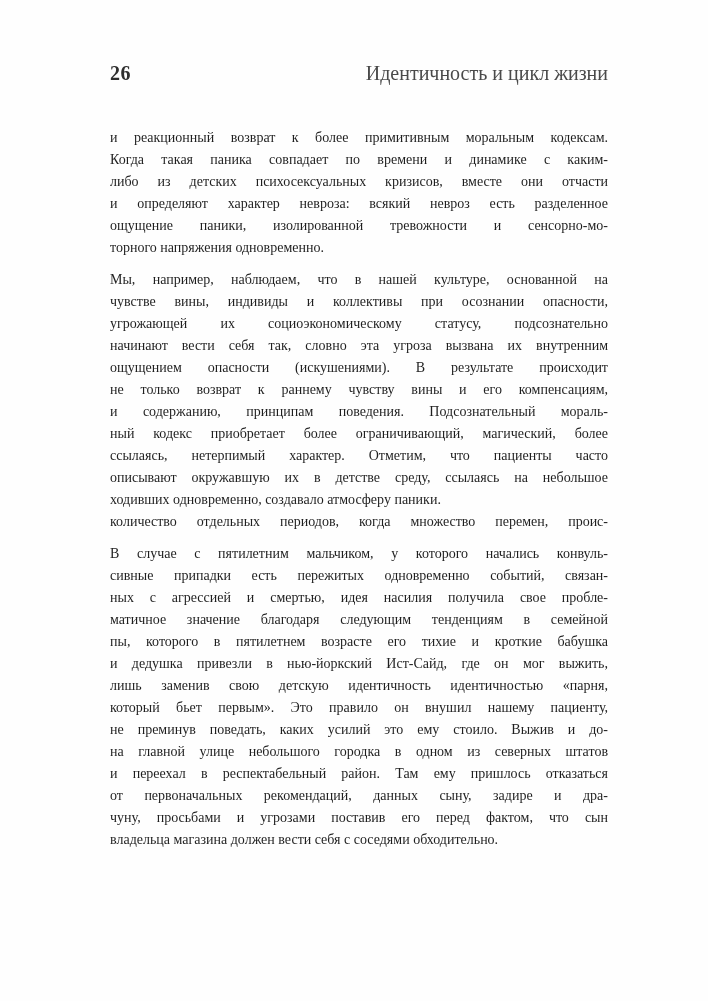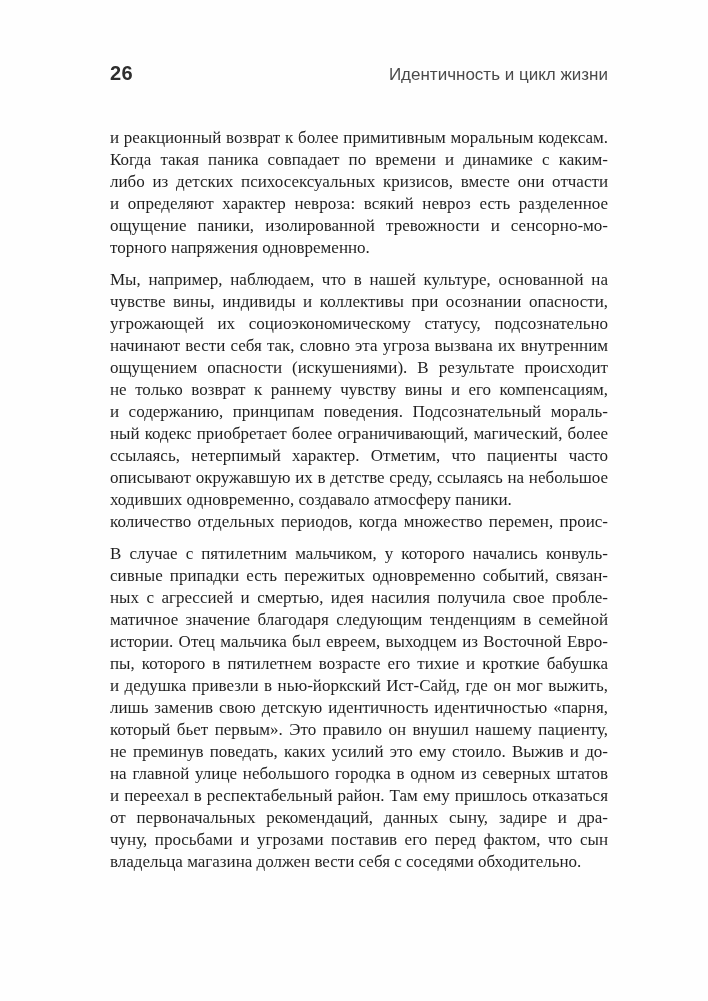--- a/index.html
+++ b/index.html
@@ -13,36 +13,36 @@
     width: 708px;
     height: 1001px;
     background: #fefefe;
     padding: 62px 100px 0 110px;
     overflow: hidden;
   }
   .page-header {
     display: flex;
     justify-content: space-between;
     align-items: baseline;
-    font-family: Liberation Sans, sans-serif;
+    font-family: Liberation Serif, serif;
   }
   .page-number {
     font-size: 20px;
     font-weight: bold;
     letter-spacing: 0.5px;
     color: #2e2e2e;
   }
   .running-head {
-    font-size: 17px;
+    font-size: 20px;
     color: #4a4a4a;
   }
   .page-body {
     margin-top: 42px;
     font-family: "Liberation Serif", serif;
-    font-size: 17px;
+    font-size: 14px;
     line-height: 22px;
     color: #1f1f1f;
   }
   .para {
     margin: 0 0 10px 0;
   }
   .line {
     text-align: justify;
     text-align-last: justify;
     overflow: hidden;
@@ -81,21 +81,20 @@
         <div class="line">ссылаясь, нетерпимый характер. Отметим, что пациенты часто</div>
         <div class="line">описывают окружавшую их в детстве среду, ссылаясь на небольшое</div>
         <div class="line last">ходивших одновременно, создавало атмосферу паники.</div>
         <div class="line">количество отдельных периодов, когда множество перемен, проис-</div>
       </div>
       <div class="para">
         <div class="line">В случае с пятилетним мальчиком, у которого начались конвуль-</div>
         <div class="line">сивные припадки есть пережитых одновременно событий, связан-</div>
         <div class="line">ных с агрессией и смертью, идея насилия получила свое пробле-</div>
         <div class="line">матичное значение благодаря следующим тенденциям в семейной</div>
-        <div class="line">истории. Отец мальчика был евреем, выходцем из Восточной Евро-</div>
         <div class="line">пы, которого в пятилетнем возрасте его тихие и кроткие бабушка</div>
         <div class="line">и дедушка привезли в нью-йоркский Ист-Сайд, где он мог выжить,</div>
         <div class="line">лишь заменив свою детскую идентичность идентичностью «парня,</div>
         <div class="line">который бьет первым». Это правило он внушил нашему пациенту,</div>
         <div class="line">не преминув поведать, каких усилий это ему стоило. Выжив и до-</div>
         <div class="line">на главной улице небольшого городка в одном из северных штатов</div>
         <div class="line">и переехал в респектабельный район. Там ему пришлось отказаться</div>
         <div class="line">от первоначальных рекомендаций, данных сыну, задире и дра-</div>
         <div class="line">чуну, просьбами и угрозами поставив его перед фактом, что сын</div>
         <div class="line last">владельца магазина должен вести себя с соседями обходительно.</div>

